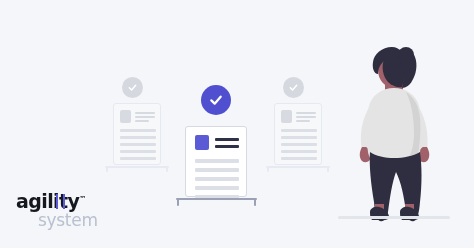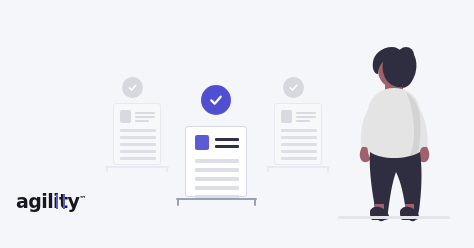--- a/index.html
+++ b/index.html
@@ -197,15 +197,16 @@
   </svg>
 
   <div id="ground"></div>
 
   <div id="logo">
     <span id="logo-agility">
       <span>agility</span><span id="logo-tm">™</span>
       <span class="logo-tick" style="left:40px;top:2px;height:15px;"></span>
       <span class="logo-tick" style="left:47px;top:2px;height:15px;"></span>
     </span>
+    <span id="logo-system">system</span>
   </div>
 
 </div>
 
 </body></html>

